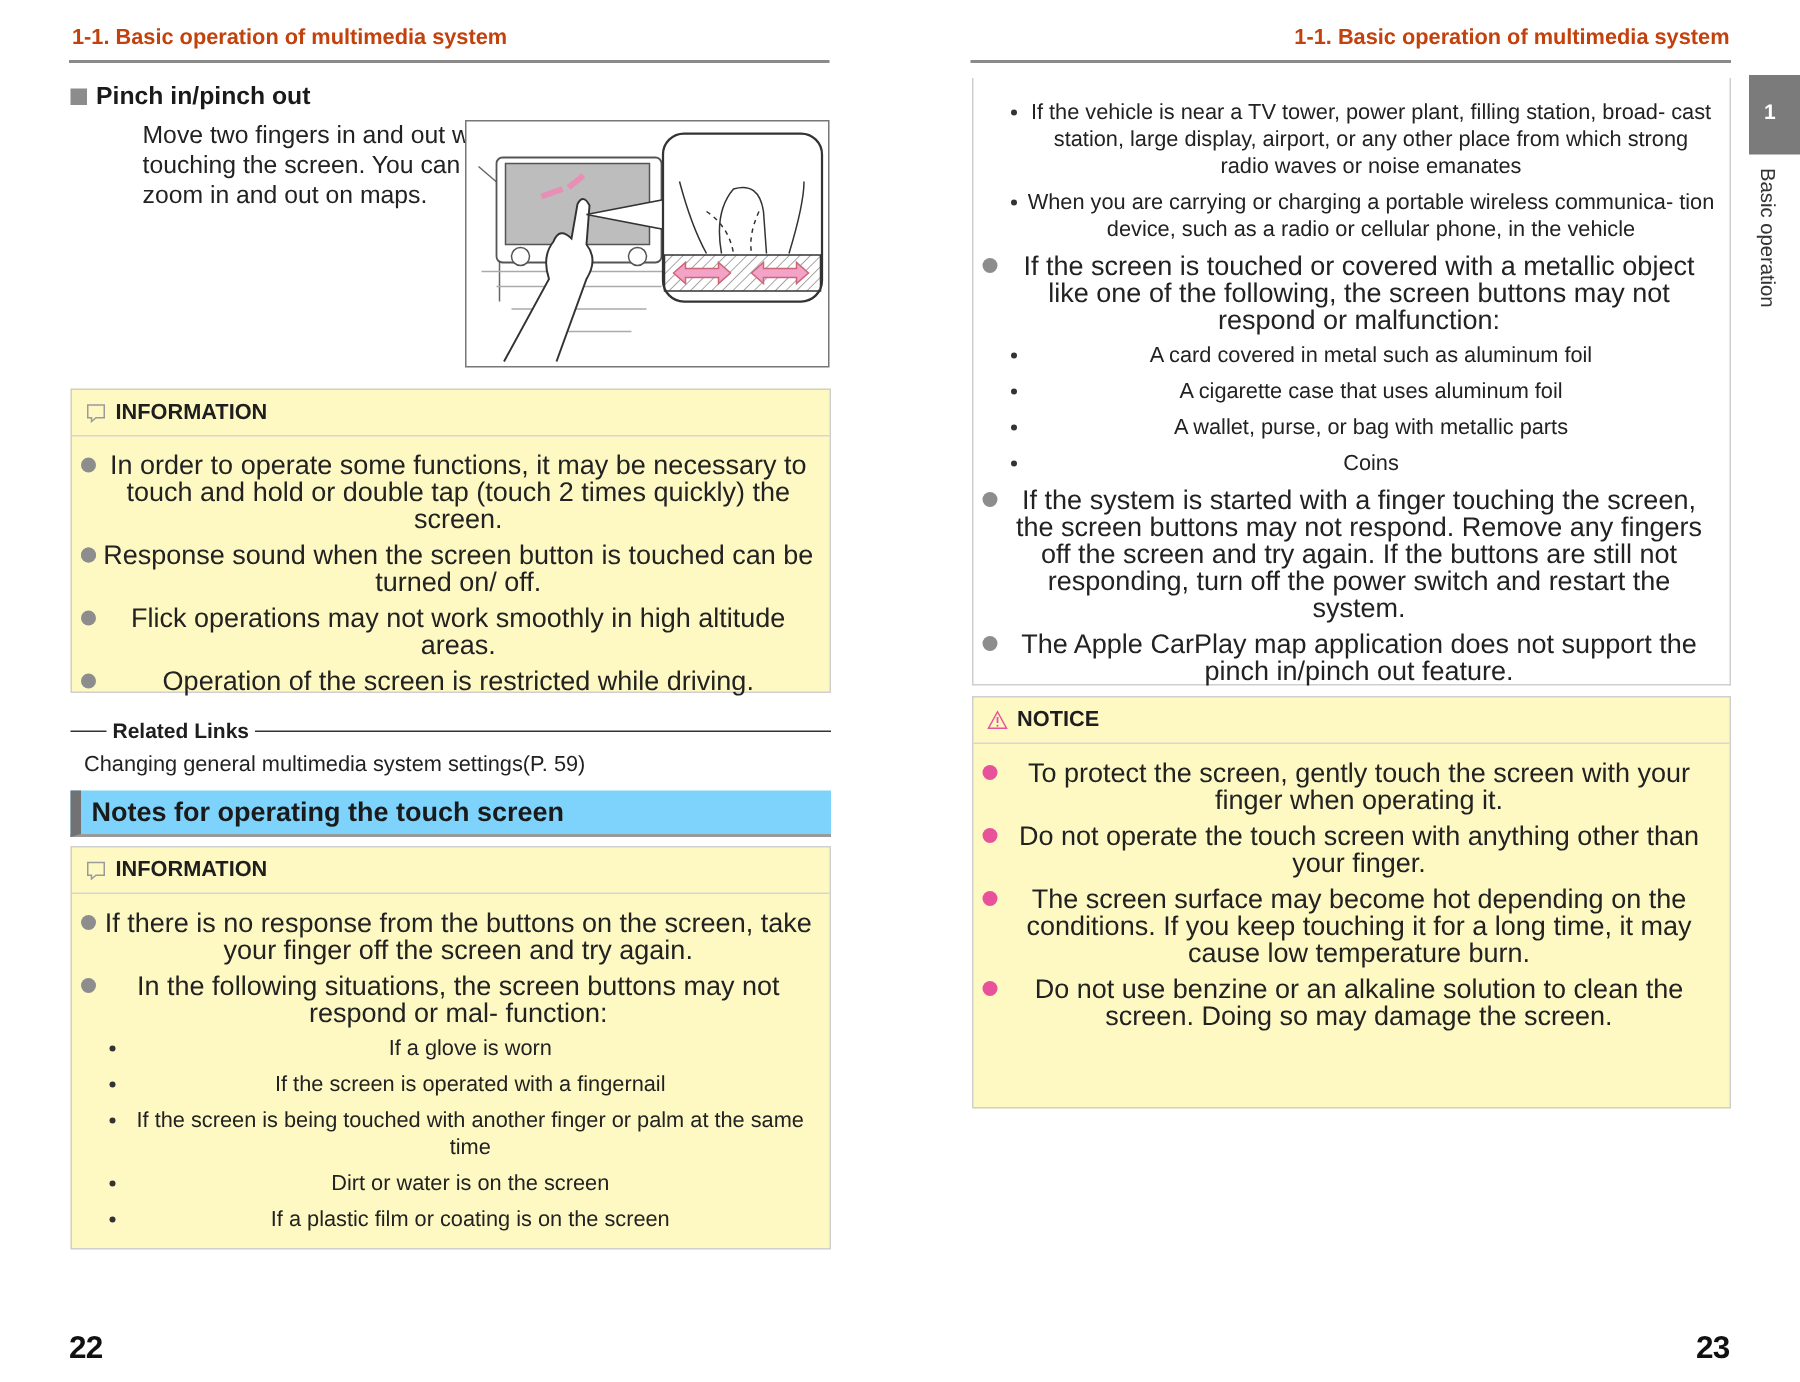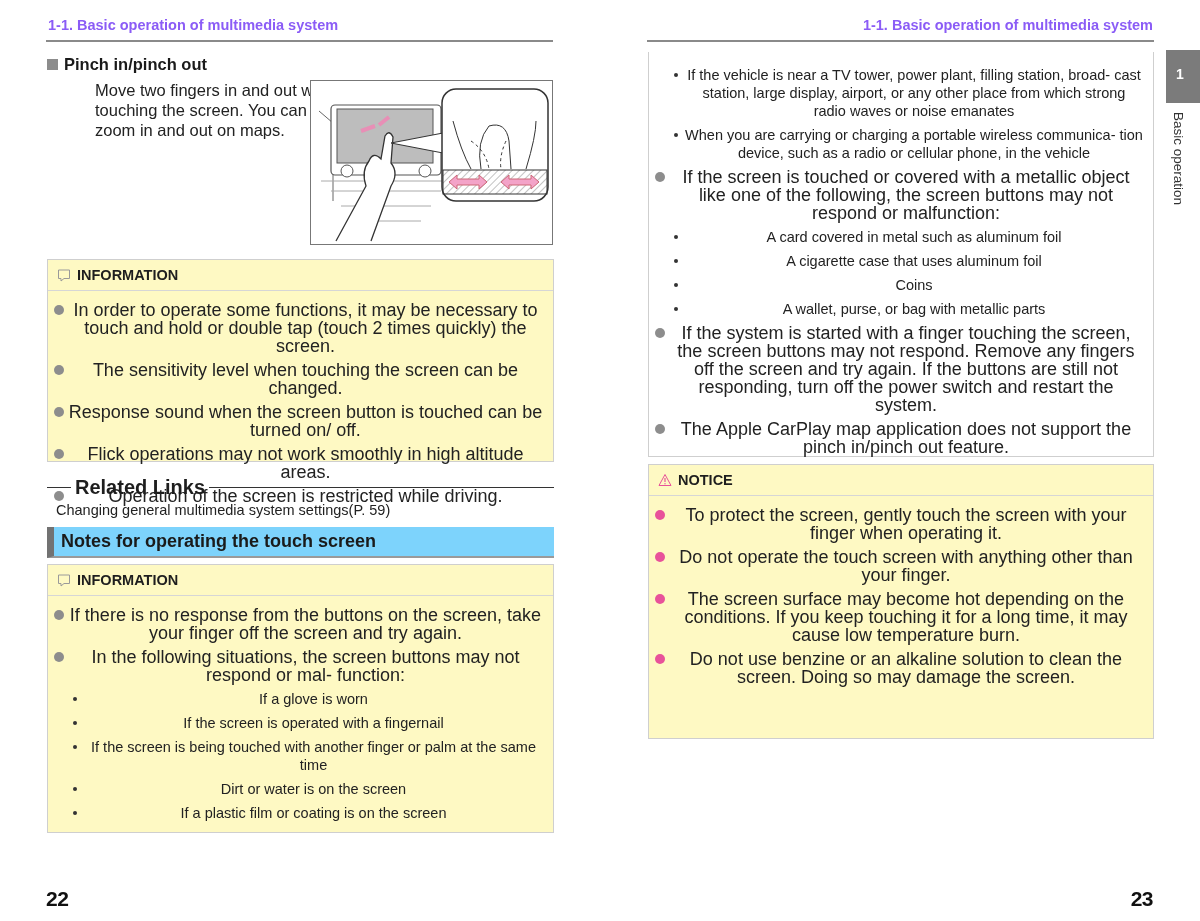--- a/index.html
+++ b/index.html
@@ -4,21 +4,21 @@
 <style>
   * { box-sizing: border-box; margin: 0; padding: 0; }
   html, body { width: 1200px; height: 921px; background: #ffffff; overflow: hidden; }
   body { position: relative; font-family: "Liberation Sans", sans-serif; color: #222; }
 
   .page { position: absolute; top: 0; height: 921px; }
   .page-left { left: 0; width: 600px; }
   .page-right { left: 600px; width: 600px; }
 
   .running-head {
-    position: absolute; top: 17px; font-size: 14.5px; font-weight: bold; color: #8b5cf6;
+    position: absolute; top: 17px; font-size: 14.5px; font-weight: bold; color: #c2410c;
   }
   .page-left .running-head { left: 48px; }
   .page-right .running-head { right: 47px; text-align: right; }
   .head-rule { position: absolute; top: 40px; height: 2px; background: #8a8a8a; }
   .page-left .head-rule { left: 46px; width: 507px; }
   .page-right .head-rule { left: 47px; width: 507px; }
 
   
   .sub-heading {
     position: absolute; left: 47px; top: 55px; font-size: 16.5px; font-weight: bold; color: #1a1a1a;
@@ -51,21 +51,21 @@
   }
 
   .info1 { left: 47px; top: 259px; width: 507px; height: 203px; }
   .info2 { left: 47px; top: 564px; width: 507px; height: 269px; }
 
   
   .related {
     position: absolute; left: 47px; top: 479px; width: 507px; height: 16px; display: flex; align-items: center;
   }
   .related .l1 { width: 24px; height: 1px; background: #333; }
-  .related .lab { font-size: 20px; font-weight: bold; margin: 0 4px; color: #1e1e1e; }
+  .related .lab { font-size: 14px; font-weight: bold; margin: 0 4px; color: #1e1e1e; }
   .related .l2 { flex: 1; height: 1px; background: #333; }
   .related-link {
     position: absolute; left: 56px; top: 502px; font-size: 14.5px; color: #222; text-decoration: none;
   }
 
   .section-bar {
     position: absolute; left: 47px; top: 527px; width: 507px; height: 31px; background: #7dd3fc;
     border-left: 7px solid #727272; border-bottom: 2px solid #9a9a9a;
     font-size: 18px; font-weight: bold; color: #1a1a1a; padding-left: 7px; display: flex; align-items: center;
   }
@@ -136,21 +136,21 @@
 
   <div class="box info1">
     <div class="box-head">
       <svg class="ico" viewBox="0 0 14 14">
           <path d="M1.5 2 H12.5 V10.5 H7 L4 13 V10.5 H1.5 Z" fill="none" stroke="#9a9a9a" stroke-width="1"></path>
         </svg>
       <span>INFORMATION</span>
     </div>
     <div class="box-body">
       <div class="item"><span class="dot"></span><span>In order to operate some functions, it may be necessary to touch and hold or double tap (touch 2 times quickly) the screen.</span></div>
-      <div class="item"><span class="dot"></span><span>The sensitivity level when touching the screen can be changed.</span></div>
+      <div class="item"><span class="dot"></span></div>
       <div class="item"><span class="dot"></span><span>Response sound when the screen button is touched can be turned on/ off.</span></div>
       <div class="item"><span class="dot"></span><span>Flick operations may not work smoothly in high altitude areas.</span></div>
       <div class="item"><span class="dot"></span><span>Operation of the screen is restricted while driving.</span></div>
     </div>
   </div>
 
   <div class="related">
     <span class="l1"></span>
     <span class="lab">Related Links</span>
     <span class="l2"></span>
@@ -187,22 +187,22 @@
   <div class="chapter-tab">1</div>
   <div class="chapter-label">Basic operation</div>
 
   <div class="cont-box">
     <div class="box-body">
       <div class="sub-item"><span class="sdot"></span><span>If the vehicle is near a TV tower, power plant, filling station, broad- cast station, large display, airport, or any other place from which strong radio waves or noise emanates</span></div>
       <div class="sub-item"><span class="sdot"></span><span>When you are carrying or charging a portable wireless communica- tion device, such as a radio or cellular phone, in the vehicle</span></div>
       <div class="item"><span class="dot"></span><span>If the screen is touched or covered with a metallic object like one of the following, the screen buttons may not respond or malfunction:</span></div>
       <div class="sub-item"><span class="sdot"></span><span>A card covered in metal such as aluminum foil</span></div>
       <div class="sub-item"><span class="sdot"></span><span>A cigarette case that uses aluminum foil</span></div>
+      <div class="sub-item"><span class="sdot"></span><span>A wallet, purse, or bag with metallic parts</span></div>
       <div class="sub-item"><span class="sdot"></span><span>Coins</span></div>
-      <div class="sub-item"><span class="sdot"></span><span>A wallet, purse, or bag with metallic parts</span></div>
       <div class="item"><span class="dot"></span><span>If the system is started with a finger touching the screen, the screen buttons may not respond. Remove any fingers off the screen and try again. If the buttons are still not responding, turn off the power switch and restart the system.</span></div>
       <div class="item"><span class="dot"></span><span>The Apple CarPlay map application does not support the pinch in/pinch out feature.</span></div>
     </div>
   </div>
 
   <div class="box notice">
     <div class="box-head">
       <svg class="ico" viewBox="0 0 14 14">
           <path d="M7 1.5 L13 12.5 H1 Z" fill="none" stroke="#e8529a" stroke-width="1"></path>
           <path d="M7 5 V9" stroke="#e8529a" stroke-width="1.2"></path>

